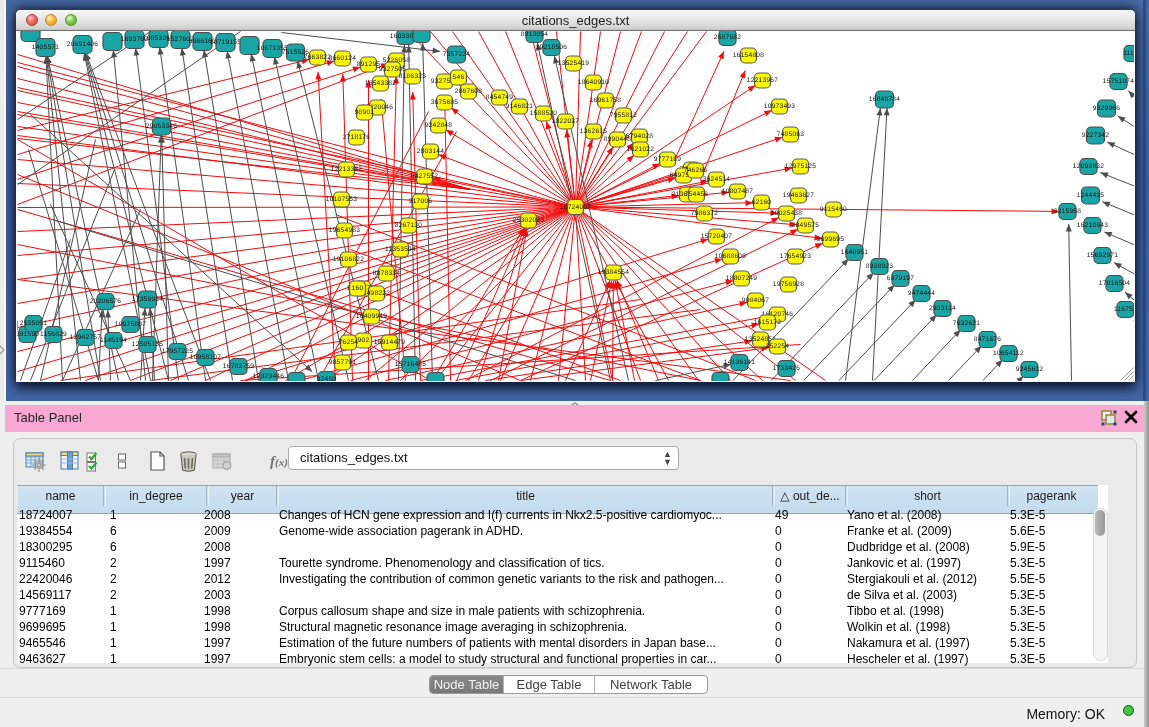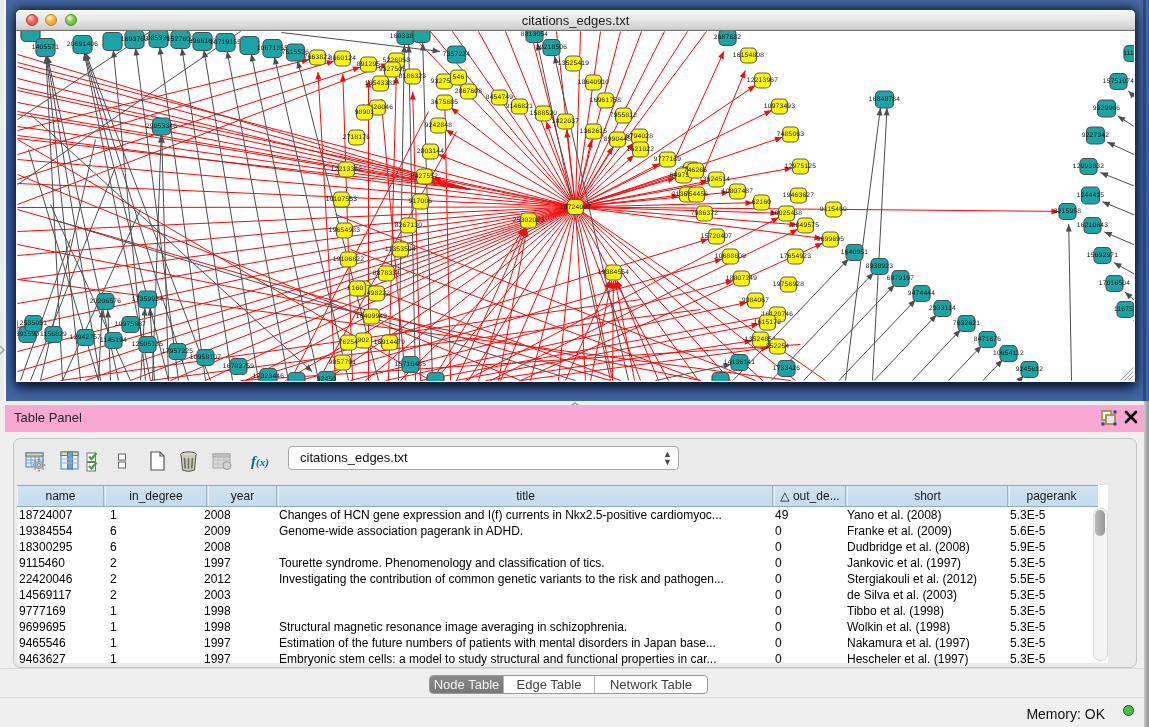--- a/index.html
+++ b/index.html
@@ -22,21 +22,21 @@
 #tph{position:absolute;left:5px;top:4px;right:5px;height:27px;background:#f9a8d4}
 #tph .t{position:absolute;left:9px;top:5px;font-size:13px;color:#262626}
 #tph svg{position:absolute;top:5px}
 #panel{position:absolute;left:13px;top:37px;width:1124px;height:230px;background:#eaeaea;border:1px solid #c6c6c6;border-radius:7px}
 #toolbar{position:absolute;left:10px;top:5px;height:34px;display:flex;align-items:center}
 #toolbar .ic{margin-right:4px}
 #toolbar .m13{margin-right:13px}#toolbar .m10{margin-right:10px}#toolbar .m14{margin-right:17px}
 #combo{position:absolute;left:274px;top:7px;width:391px;height:24px;background:#fff;border:1px solid #a9a9a9;border-radius:4px;font-size:13px;color:#111;line-height:22px;padding-left:11px}
 #combo .arr{position:absolute;right:6px;top:3px;color:#444;font-size:9px;line-height:8px;text-align:center}
 #tbl{position:absolute;left:3px;top:46px;width:1091px;height:178px;background:#fff;font-size:12px;color:#000}
-#thead{position:absolute;left:0;top:0;width:1081px;height:22px;background:linear-gradient(180deg,#cfe3f2,#c3dcee);border-top:1px solid #8ea8bc;border-bottom:1px solid #8ea8bc}
+#thead{position:absolute;left:0;top:0;width:1081px;height:29px;background:linear-gradient(180deg,#cfe3f2,#c3dcee);border-top:1px solid #8ea8bc;border-bottom:1px solid #8ea8bc}
 #thead .h{position:absolute;top:0;height:20px;line-height:20px;text-align:center;border-right:1px solid #9db6ca;border-left:1px solid #e8f3fb;font-size:12px;color:#1a1a1a}
 #tbody{position:absolute;left:0;top:22px;width:1081px}
 .tr{position:relative;height:16px;line-height:16px;white-space:nowrap}
 .c{position:absolute;top:0;height:16px;overflow:hidden}
 .c0{left:2px;width:85px} .c1{left:93px;width:96px} .c2{left:187px;width:72px}
 .c3{left:262px;width:492px} .c4{left:758px;width:68px} .c5{left:830px;width:161px;text-align:left}
 .c6{left:993px;width:87px}
 #vscroll{position:absolute;right:0px;top:23px;width:15px;height:153px;background:#f4f4f4;border:1px solid #d9d9d9;border-radius:7px}
 #vscroll .th{position:absolute;left:1px;top:1px;width:10px;height:26px;border-radius:6px;background:linear-gradient(90deg,#b9b9b9,#989898)}
 #tabs{position:absolute;left:429px;top:274px;height:19px;display:flex;border:1px solid #9a9a9a;border-radius:4px;overflow:hidden;background:#fff}
@@ -704,21 +704,21 @@
             <ellipse cx="11.5" cy="5.5" rx="8" ry="2.6" fill="#d7d7cd" stroke="#55524a"></ellipse>
             <path d="M4 6 l1.6 15.2 q5.9 2.4 11.8 0 L19 6" fill="#c9c9bd" stroke="#55524a"></path>
             <path d="M7.5 9 l.8 10.5 M11.5 9.3 v10.5 M15.5 9 l-.8 10.5" stroke="#6e6a5f" stroke-width="1.6" fill="none"></path>
           </svg>
         <svg class="ic" width="22" height="22" viewBox="0 0 22 22" style="margin-left:7px">
             <rect x="2" y="4" width="17" height="14" fill="#d9d9d9" stroke="#a8a8a8"></rect>
             <rect x="2" y="4" width="17" height="3" fill="#c4c4c4" stroke="#a8a8a8"></rect>
             <path d="M2 10 h17 M2 14 h17 M7 4 v14 M13 4 v14" stroke="#bdbdbd"></path>
             <circle cx="16" cy="15.5" r="4" fill="#cfcfcf" stroke="#9a9a9a"></circle>
           </svg>
-        <div style="margin-left:14px;font-family:'Liberation Serif',serif;font-style:italic;font-size:15px;color:#0369a1;font-weight:bold">f<span style="font-size:11px">(x)</span></div>
+        <div style="margin-left:33px;font-family:'Liberation Serif',serif;font-style:italic;font-size:15px;color:#737373;font-weight:bold">f<span style="font-size:11px">(x)</span></div>
       </div>
       <div id="combo">citations_edges.txt<div class="arr">▲<br>▼</div></div>
       <div id="tbl">
         <div id="thead">
           <div class="h" style="left:0;width:87px">name</div>
           <div class="h" style="left:88px;width:102px">in_degree</div>
           <div class="h" style="left:191px;width:69px">year</div>
           <div class="h" style="left:261px;width:495px">title</div>
           <div class="h" style="left:757px;width:72px">△ out_de...</div>
           <div class="h" style="left:830px;width:161px">short</div>
@@ -774,20 +774,21 @@
               <div class="c c1">2</div>
               <div class="c c2">2003</div>
               <div class="c c4">0</div>
               <div class="c c5">de Silva et al. (2003)</div>
               <div class="c c6">5.3E-5</div>
             </div>
 <div class="tr">
               <div class="c c0">9777169</div>
               <div class="c c1">1</div>
               <div class="c c2">1998</div>
+              <div class="c c3">Corpus callosum shape and size in male patients with schizophrenia.</div>
               <div class="c c4">0</div>
               <div class="c c5">Tibbo et al. (1998)</div>
               <div class="c c6">5.3E-5</div>
             </div>
 <div class="tr">
               <div class="c c0">9699695</div>
               <div class="c c1">1</div>
               <div class="c c2">1998</div>
               <div class="c c3">Structural magnetic resonance image averaging in schizophrenia.</div>
               <div class="c c4">0</div>

